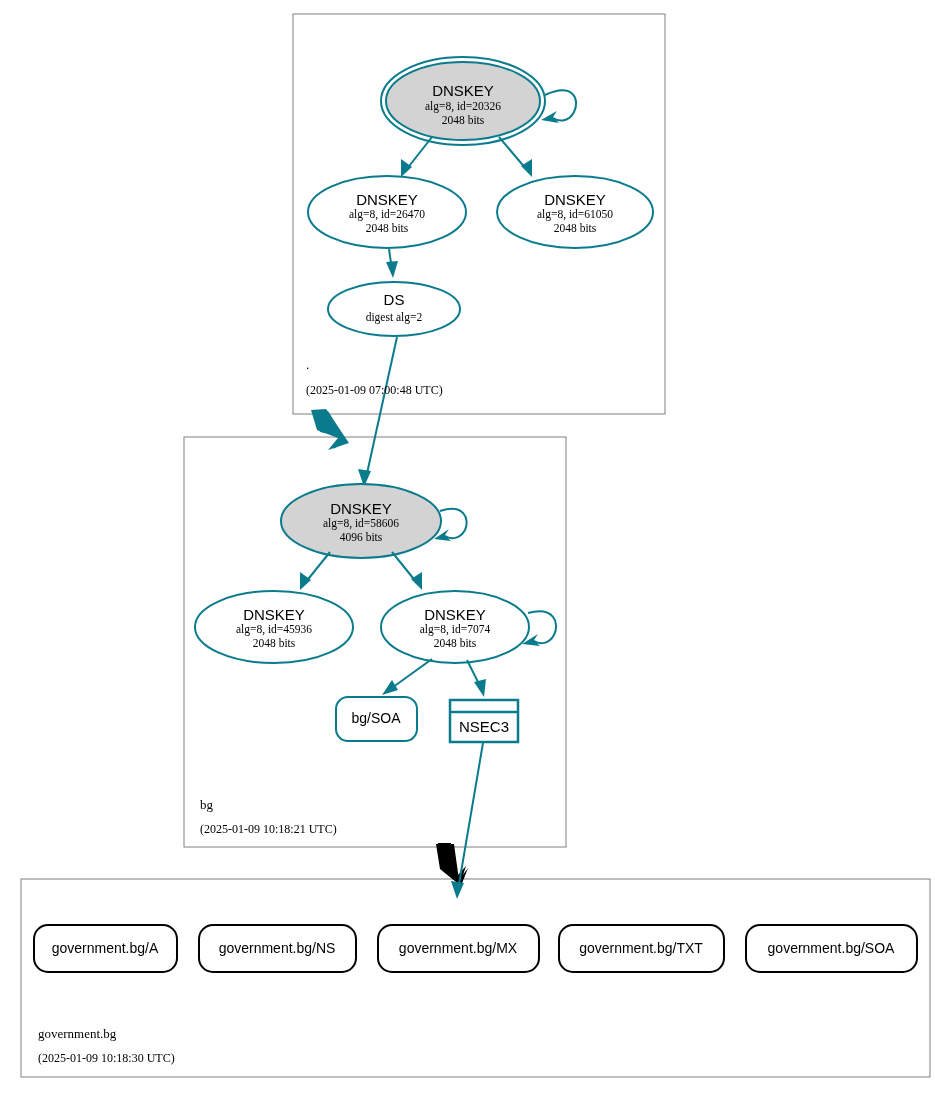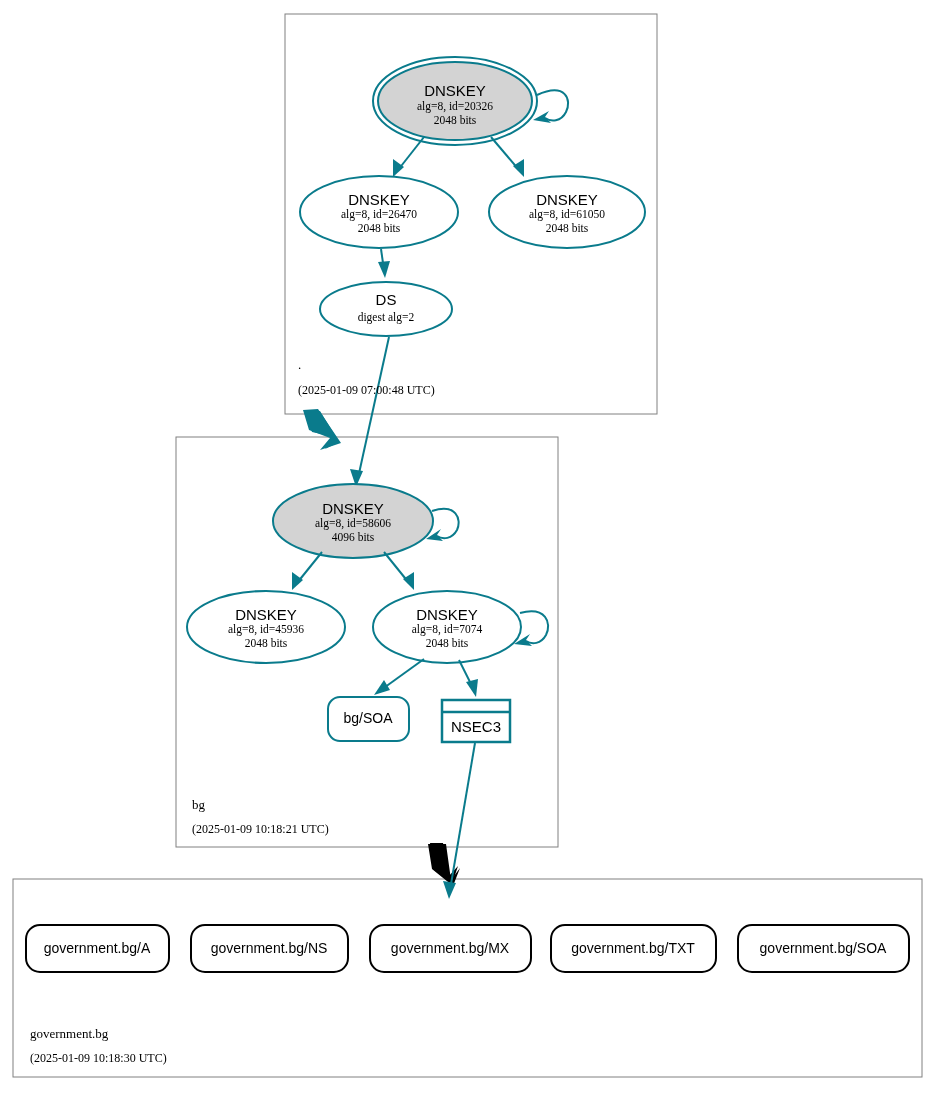--- a/index.html
+++ b/index.html
@@ -10,21 +10,21 @@
   }
   body {
     font-family: "Liberation Sans", sans-serif;
     width: 935px;
     height: 1094px;
     position: relative;
     overflow: hidden;
   }
   #stage {
     position: absolute;
-    left: 0;
+    left: 8px;
     top: 0;
     width: 881px;
     height: 1094px;
   }
   svg#graph {
     position: absolute;
     left: 0;
     top: 0;
     width: 935px;
     height: 1094px;

